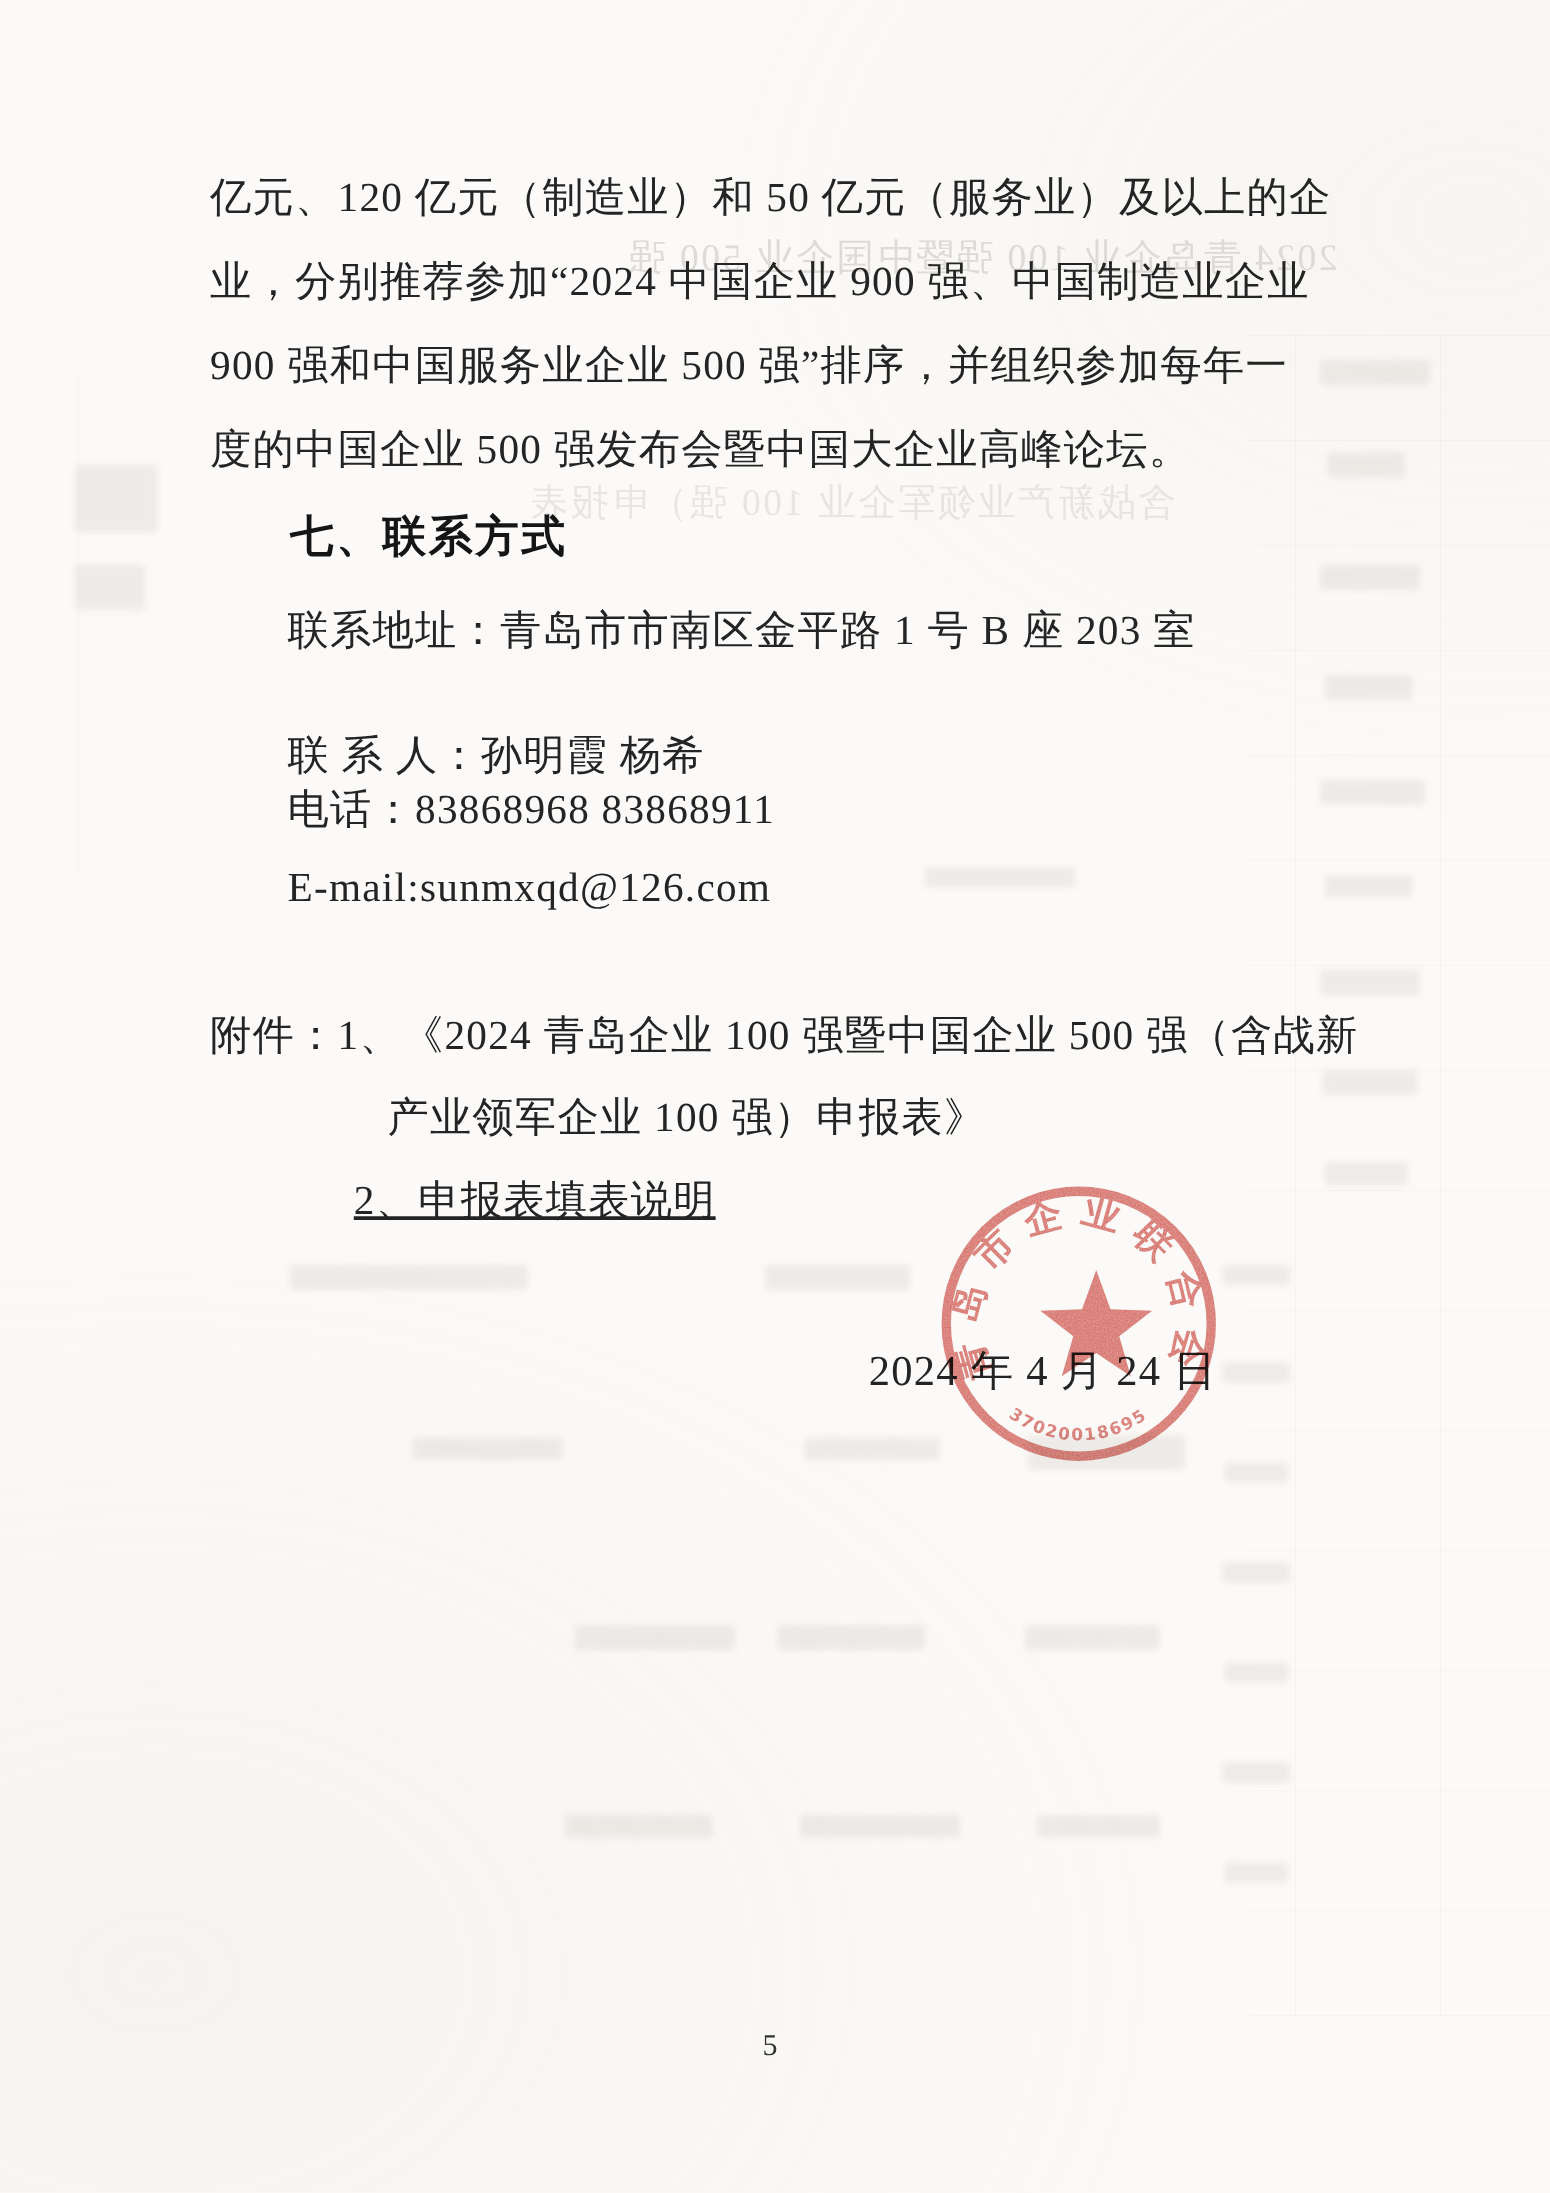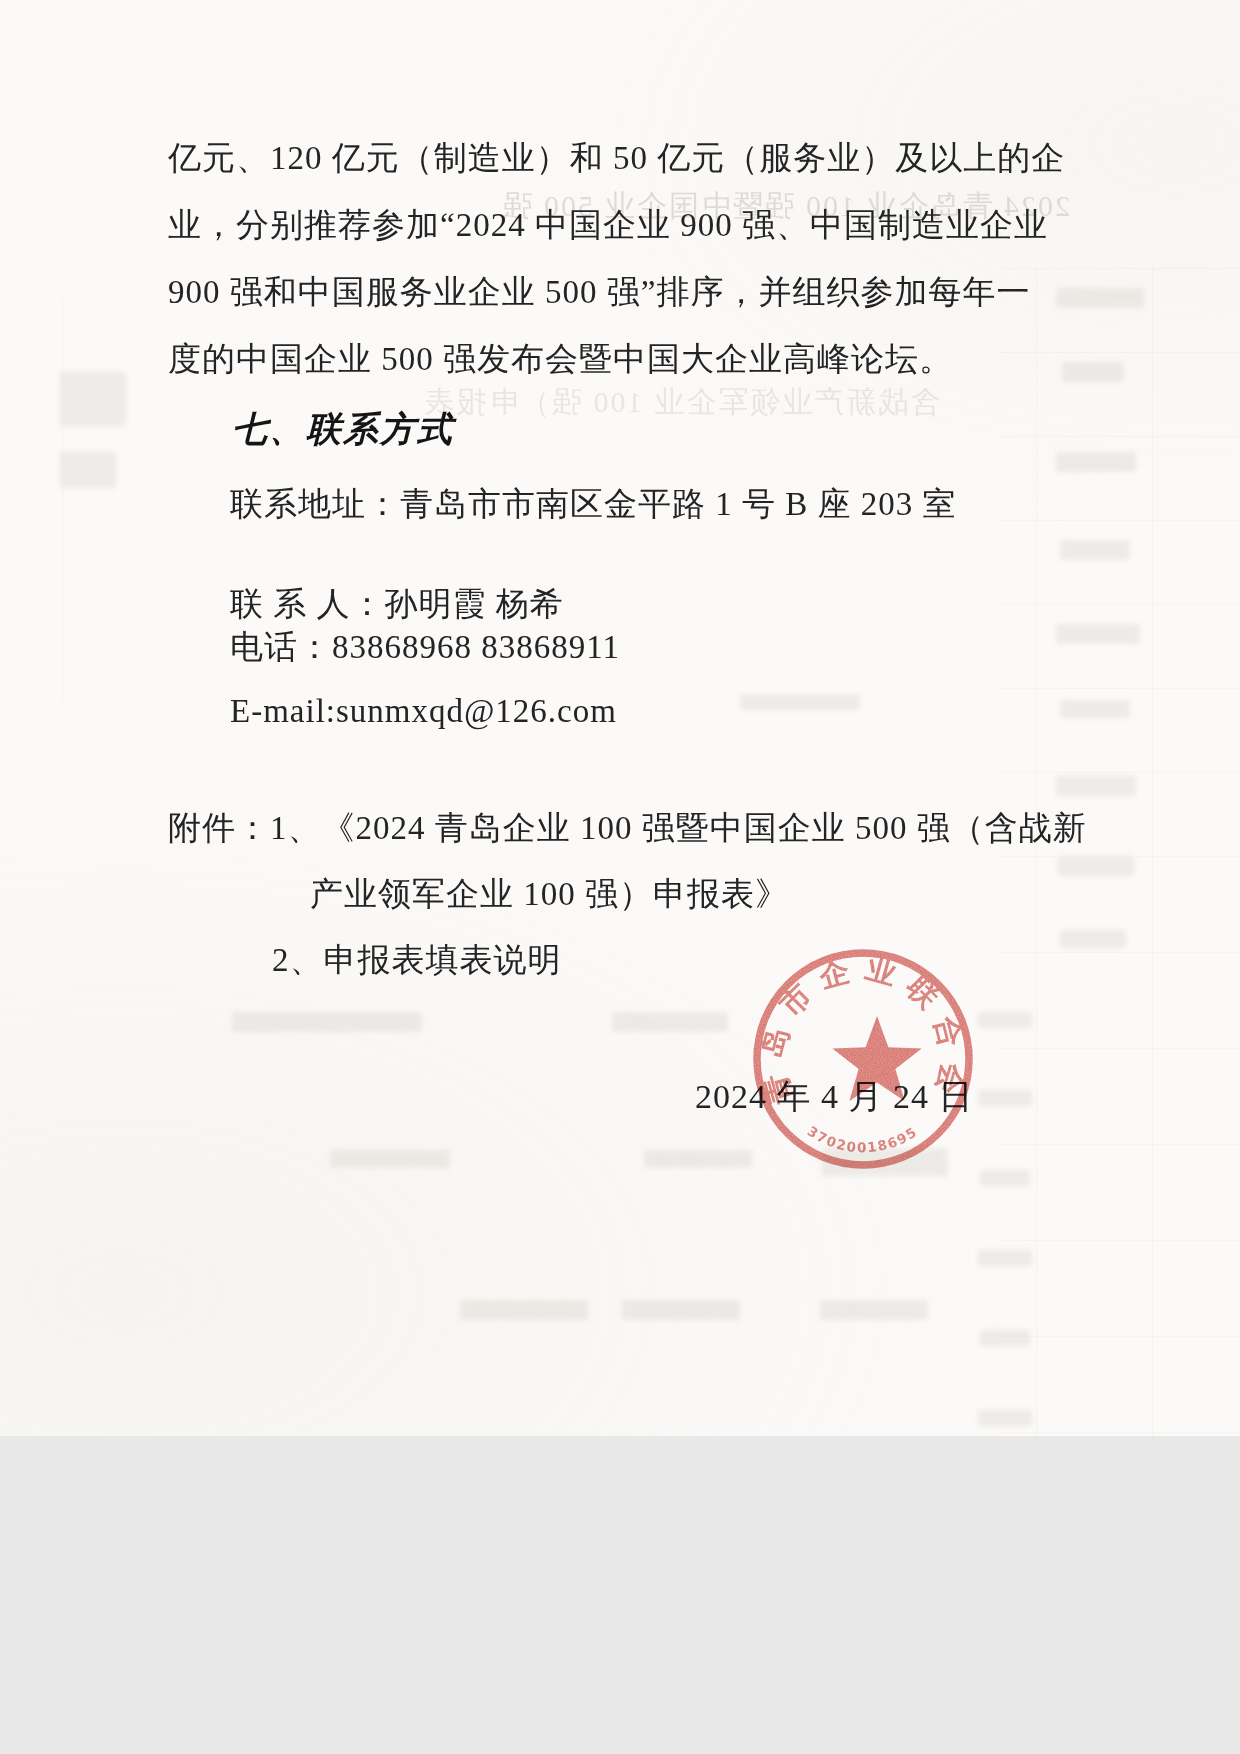--- a/index.html
+++ b/index.html
@@ -1,18 +1,18 @@
 <!DOCTYPE html>
 <html><head>
 <meta charset="utf-8">
 <style>
   html,body{margin:0;padding:0;background:#e8e8e8;}
   .page{
     position:relative;
-    width:1240px;height:1436px;
+    width:1240px;height:1754px;
     margin:0 auto;
     background:#fbfaf8;
     overflow:hidden;
     font-family:"Liberation Serif","DejaVu Serif",serif;
     color:#262626;
   }
   
   .page::after{
     content:"";position:absolute;inset:0;pointer-events:none;
     background:
@@ -138,30 +138,30 @@
     <div class="bt-blob" style="left:830px;top:1452px;width:98px;height:18px;"></div>
   </div>
 
   <div class="content">
 
     <div class="line" style="left:168px;top:136px;">亿元、120 亿元（制造业）和 50 亿元（服务业）及以上的企</div>
     <div class="line" style="left:168px;top:203px;">业，分别推荐参加“2024 中国企业 900 强、中国制造业企业</div>
     <div class="line" style="left:168px;top:270px;">900 强和中国服务业企业 500 强”排序，并组织参加每年一</div>
     <div class="line" style="left:168px;top:337px;">度的中国企业 500 强发布会暨中国大企业高峰论坛。</div>
 
-    <div class="line heading" style="left:232px;top:406px;font-style:italic;">七、联系方式</div>
+    <div class="line heading" style="left:232px;top:406px;">七、联系方式</div>
 
     <div class="line" style="left:230px;top:482px;">联系地址：青岛市市南区金平路 1 号 B 座 203 室</div>
     <div class="line" style="left:230px;top:582px;">联 系 人：孙明霞   杨希</div>
     <div class="line" style="left:230px;top:625px;">电话：83868968   83868911</div>
     <div class="line" style="left:230px;top:693px;font-family:Liberation Serif, serif;">E-mail:sunmxqd@126.com</div>
 
     <div class="line" style="left:168px;top:806px;">附件：1、《2024 青岛企业 100 强暨中国企业 500 强（含战新</div>
     <div class="line" style="left:310px;top:872px;">产业领军企业 100 强）申报表》</div>
-    <div class="line" style="left:272px;top:938px;">2、申报表填表说明</div>
+    <div class="line" style="left:283px;top:938px;text-decoration:underline;">2、申报表填表说明</div>
 
     <div class="line" style="left:695px;top:1074px;font-size:34px;">2024 年 4 月 24 日</div>
 
     <div class="pagenum" style="left:610px;top:1624px;">5</div>
   </div>
 
   <svg class="stamp" viewBox="0 0 234 234" xmlns="http://www.w3.org/2000/svg">
     <defs>
       <path id="ringPath" d="M 49.6 159.5 A 79.6 79.6 0 1 1 184.4 159.5" fill="none"></path>
       <path id="serialPath" d="M 60.5 191.3 A 93.5 93.5 0 0 0 173.5 191.3" fill="none"></path>

